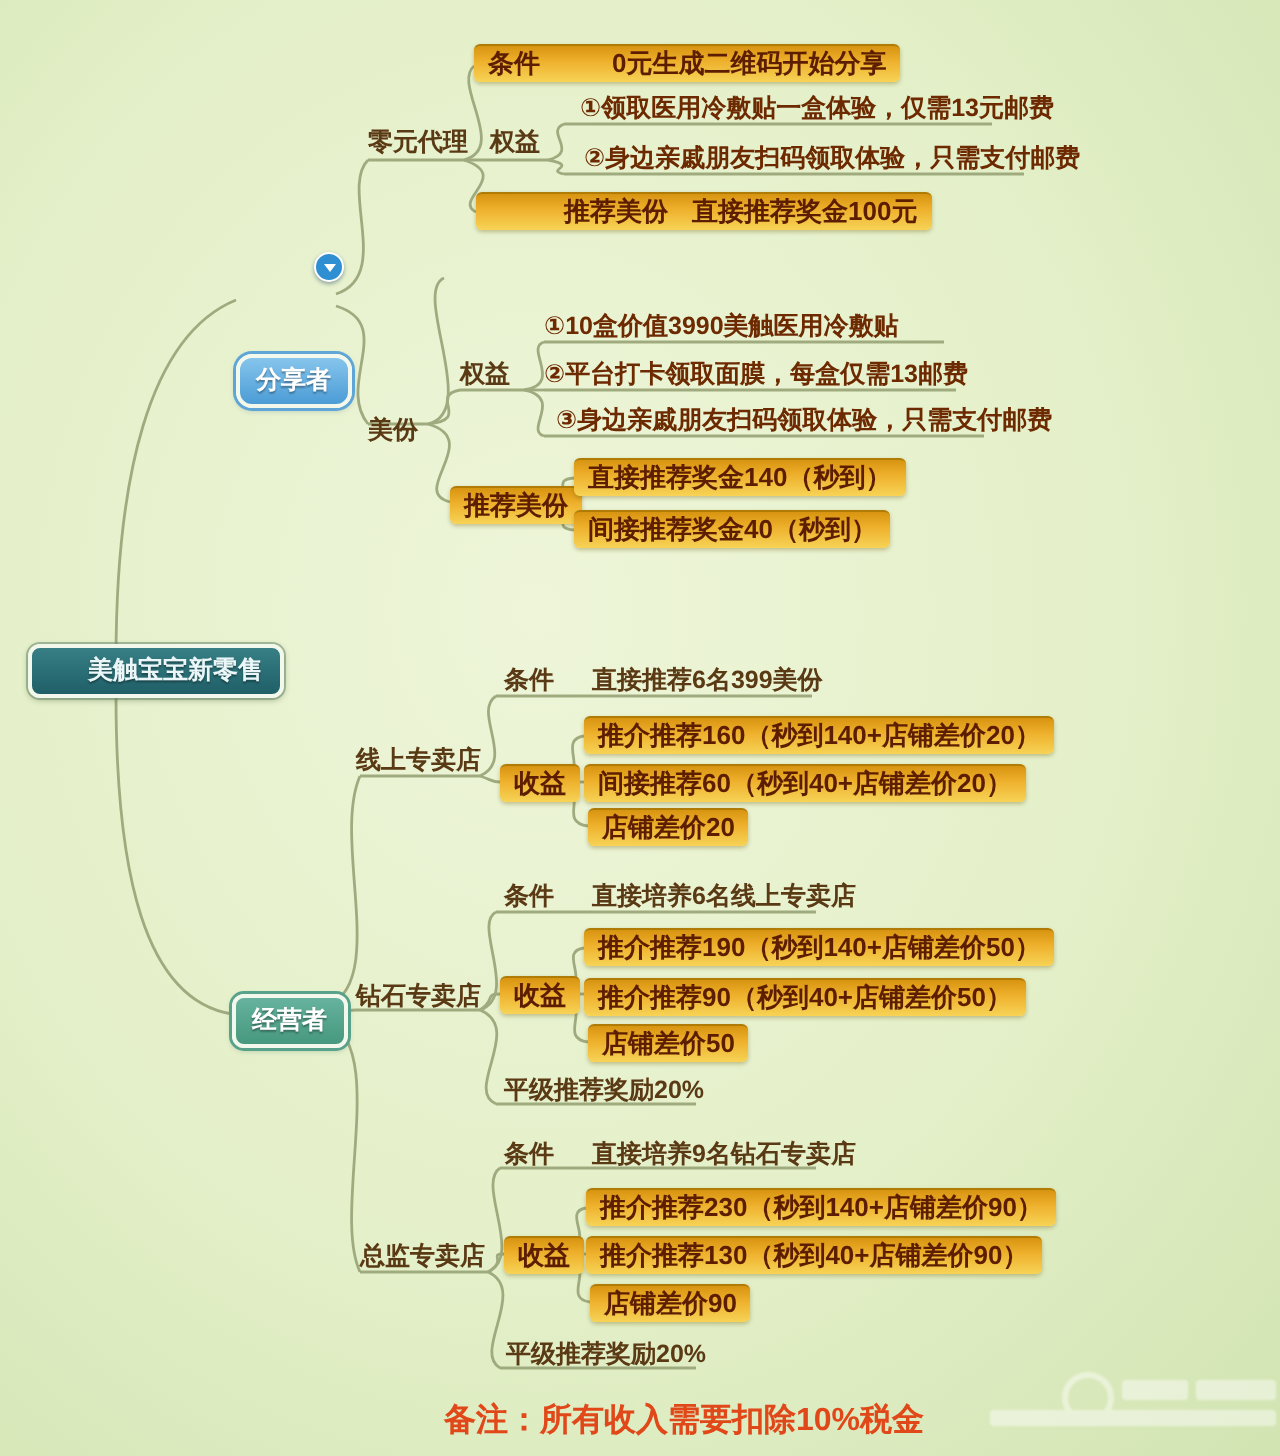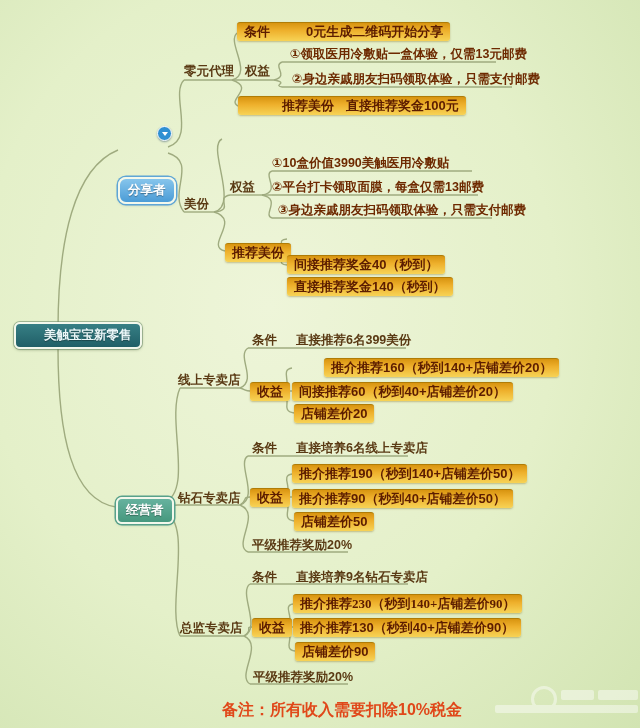--- a/index.html
+++ b/index.html
@@ -142,51 +142,51 @@
   <div class="plain" style="left:245px;top:64px;">权益</div>
   <div class="bar" style="left:237px;top:22px;">
     <span>条件</span><span class="gap36">0元生成二维码开始分享</span>
   </div>
   <div class="plain item" style="left:290px;top:47px;text-align:right;">①领取医用冷敷贴一盒体验，仅需13元邮费</div>
   <div class="plain item" style="left:292px;top:72px;">②身边亲戚朋友扫码领取体验，只需支付邮费</div>
   <div class="bar" style="left:238px;top:96px;padding-left:44px;">
     <span>推荐美份</span><span class="gap12">直接推荐奖金100元</span>
   </div>
 
-  <div class="plain" style="left:184px;top:197px;">美份</div>
+  <div class="plain" style="left:184px;top:208px;">美份</div>
   <div class="plain" style="left:230px;top:180px;">权益</div>
   <div class="plain item" style="left:272px;top:156px;">①10盒价值3990美触医用冷敷贴</div>
   <div class="plain item" style="left:272px;top:180px;">②平台打卡领取面膜，每盒仅需13邮费</div>
   <div class="plain item" style="left:278px;top:203px;">③身边亲戚朋友扫码领取体验，只需支付邮费</div>
   <div class="bar" style="left:225px;top:243px;">推荐美份</div>
-  <div class="bar" style="left:287px;top:229px;margin-top:48px;">直接推荐奖金140（秒到）</div>
+  <div class="bar" style="left:287px;top:229px;">直接推荐奖金140（秒到）</div>
   <div class="bar" style="left:287px;top:255px;">间接推荐奖金40（秒到）</div>
 
   <div class="plain" style="left:178px;top:373px;">线上专卖店</div>
   <div class="plain" style="left:252px;top:333px;">条件</div>
   <div class="plain" style="left:296px;top:333px;">直接推荐6名399美份</div>
   <div class="bar" style="left:250px;top:382px;">收益</div>
-  <div class="bar" style="left:292px;top:358px;margin-left:32px;">推介推荐160（秒到140+店铺差价20）</div>
+  <div class="bar" style="left:292px;top:358px;">推介推荐160（秒到140+店铺差价20）</div>
   <div class="bar" style="left:292px;top:382px;">间接推荐60（秒到40+店铺差价20）</div>
   <div class="bar" style="left:294px;top:404px;">店铺差价20</div>
 
   <div class="plain" style="left:178px;top:491px;">钻石专卖店</div>
   <div class="plain" style="left:252px;top:441px;">条件</div>
   <div class="plain" style="left:296px;top:441px;">直接培养6名线上专卖店</div>
   <div class="bar" style="left:250px;top:488px;">收益</div>
   <div class="bar" style="left:292px;top:464px;">推介推荐190（秒到140+店铺差价50）</div>
   <div class="bar" style="left:292px;top:489px;">推介推荐90（秒到40+店铺差价50）</div>
   <div class="bar" style="left:294px;top:512px;">店铺差价50</div>
   <div class="plain" style="left:252px;top:538px;">平级推荐奖励20%</div>
 
   <div class="plain" style="left:180px;top:621px;">总监专卖店</div>
   <div class="plain" style="left:252px;top:570px;">条件</div>
   <div class="plain" style="left:296px;top:570px;">直接培养9名钻石专卖店</div>
   <div class="bar" style="left:252px;top:618px;">收益</div>
-  <div class="bar" style="left:293px;top:594px;font-family:Liberation Serif, serif;">推介推荐230（秒到140+店铺差价90）</div>
+  <div class="bar" style="left:293px;top:594px;">推介推荐230（秒到140+店铺差价90）</div>
   <div class="bar" style="left:293px;top:618px;">推介推荐130（秒到40+店铺差价90）</div>
   <div class="bar" style="left:295px;top:642px;">店铺差价90</div>
   <div class="plain" style="left:253px;top:670px;">平级推荐奖励20%</div>
 
   <div class="note" style="left:222px;top:700px;">备注：所有收入需要扣除10%税金</div>
 
   <div class="wm" style="left:495px;top:683px;width:145px;height:32px;">
     <div class="ring"></div>
     <div class="b1"></div>
     <div class="b2"></div>

